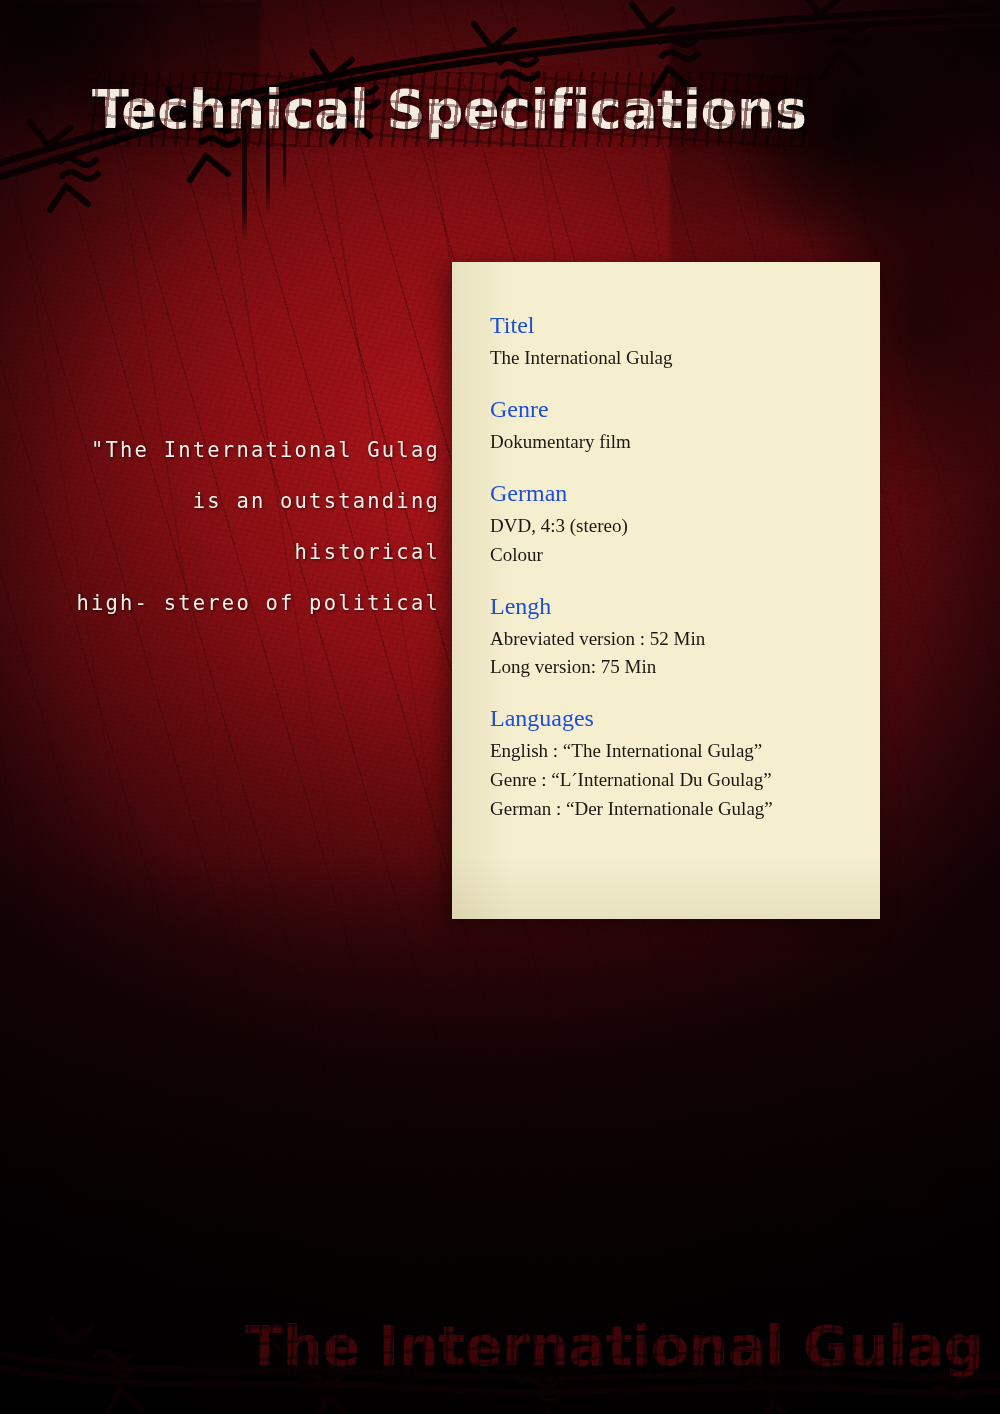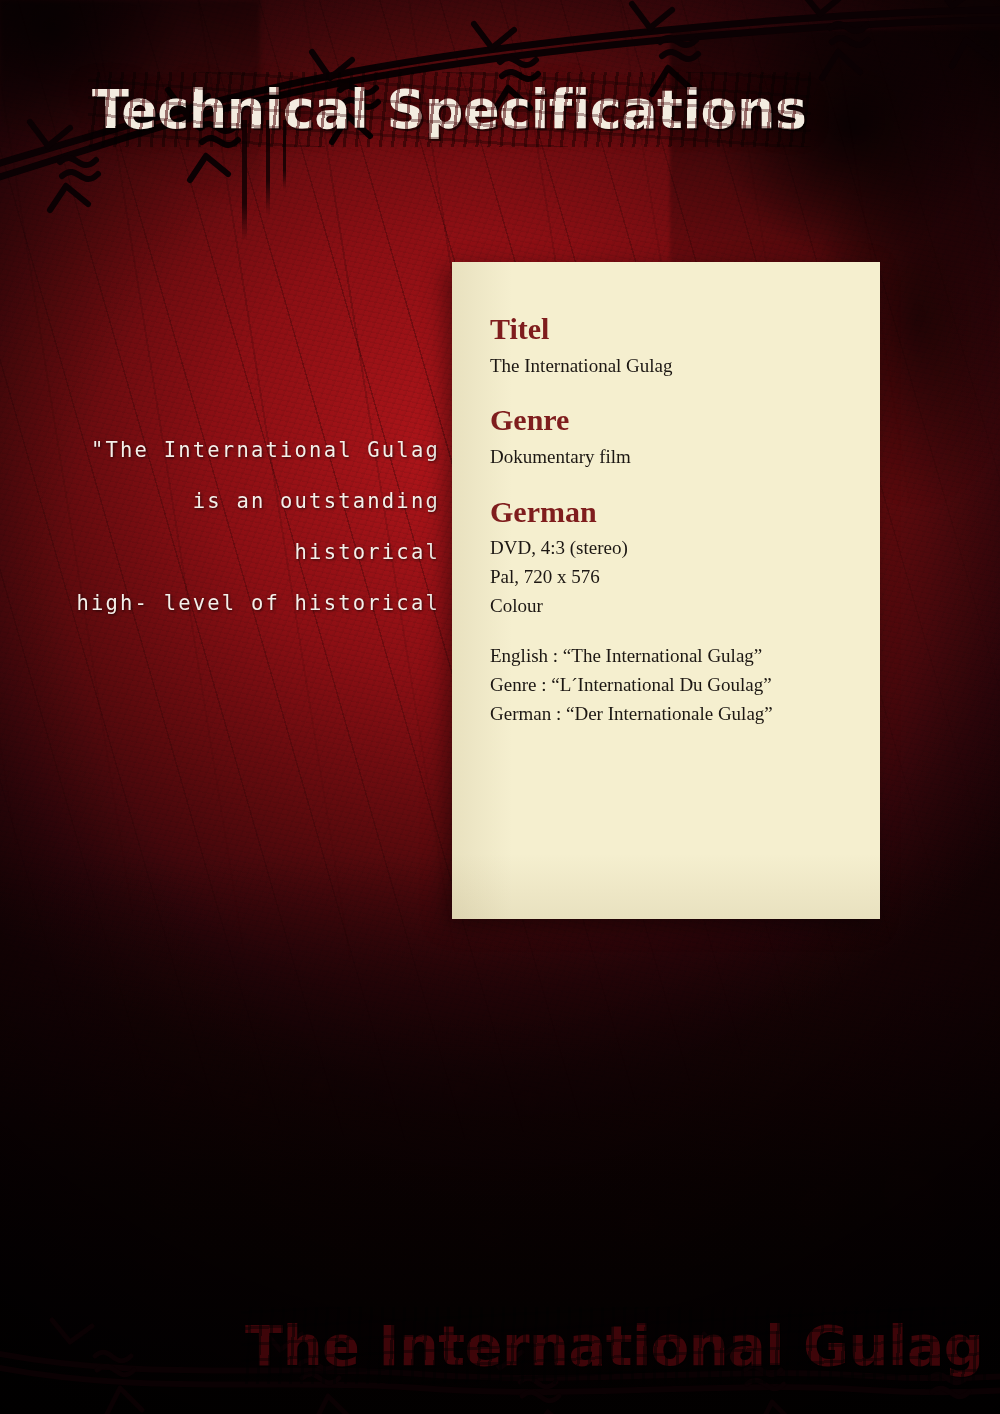--- a/index.html
+++ b/index.html
@@ -225,23 +225,23 @@
     position: absolute;
     inset: 0;
     background:
       linear-gradient(to right, rgba(120,100,50,.10), rgba(0,0,0,0) 14%),
       linear-gradient(to top, rgba(120,100,50,.10), rgba(0,0,0,0) 10%);
     pointer-events: none;
   }
   .spec-block { margin-bottom: 21px; position: relative; }
   .spec-label {
     font-family: "Liberation Serif", serif;
-    font-weight: bold;
-    font-size: 30px;
-    color: #7f1d1d;
+    font-weight: normal;
+    font-size: 24px;
+    color: #1d4ed8;
     margin: 0 0 4px 0;
     line-height: 1.25;
   }
   .spec-value {
     font-family: "Liberation Serif", serif;
     font-size: 19px;
     color: #1c1713;
     line-height: 1.52;
     margin: 0;
   }
@@ -325,44 +325,49 @@
 
   <div class="title-top">
     <span>Technical Specifications</span>
     <span class="mask"></span>
   </div>
 
   <div class="quote">
     <span class="ln">"The International Gulag</span>
     <span class="ln">is an outstanding</span>
     <span class="ln">historical</span>
-    <span class="ln">high- level of historical</span>
+    <span class="ln">high- stereo of political</span>
   </div>
 
   <div class="spec-card">
 
     <div class="spec-block">
       <p class="spec-label">Titel</p>
       <p class="spec-value">The International Gulag</p>
     </div>
 
     <div class="spec-block">
       <p class="spec-label">Genre</p>
       <p class="spec-value">Dokumentary film</p>
     </div>
 
     <div class="spec-block">
       <p class="spec-label">German</p>
       <p class="spec-value">DVD, 4:3 (stereo)</p>
-      <p class="spec-value">Pal, 720 x 576</p>
       <p class="spec-value">Colour</p>
     </div>
 
-
-    <div class="spec-block">
+    <div class="spec-block">
+      <p class="spec-label">Lengh</p>
+      <p class="spec-value">Abreviated version : 52 Min</p>
+      <p class="spec-value">Long version: 75 Min</p>
+    </div>
+
+    <div class="spec-block">
+      <p class="spec-label">Languages</p>
       <p class="spec-value">English : “The International Gulag”</p>
       <p class="spec-value">Genre : “L´International Du Goulag”</p>
       <p class="spec-value">German : “Der Internationale Gulag”</p>
     </div>
 
   </div>
 
   <div class="title-bottom">
     <span>The International Gulag</span>
     <span class="mask"></span>

